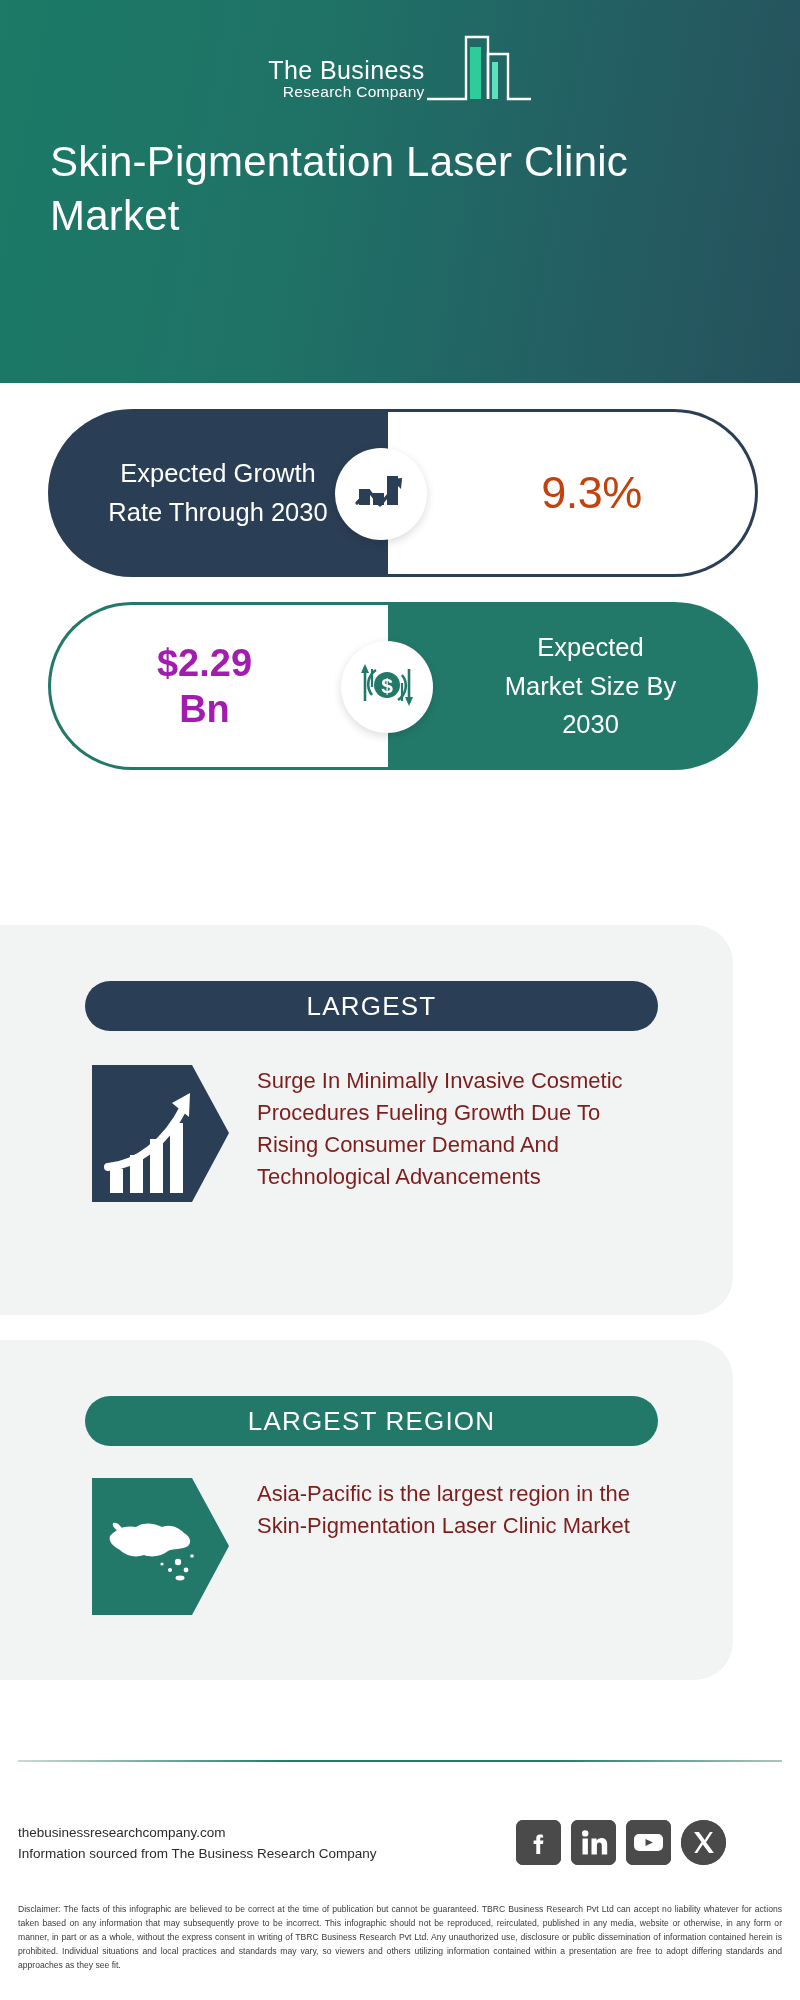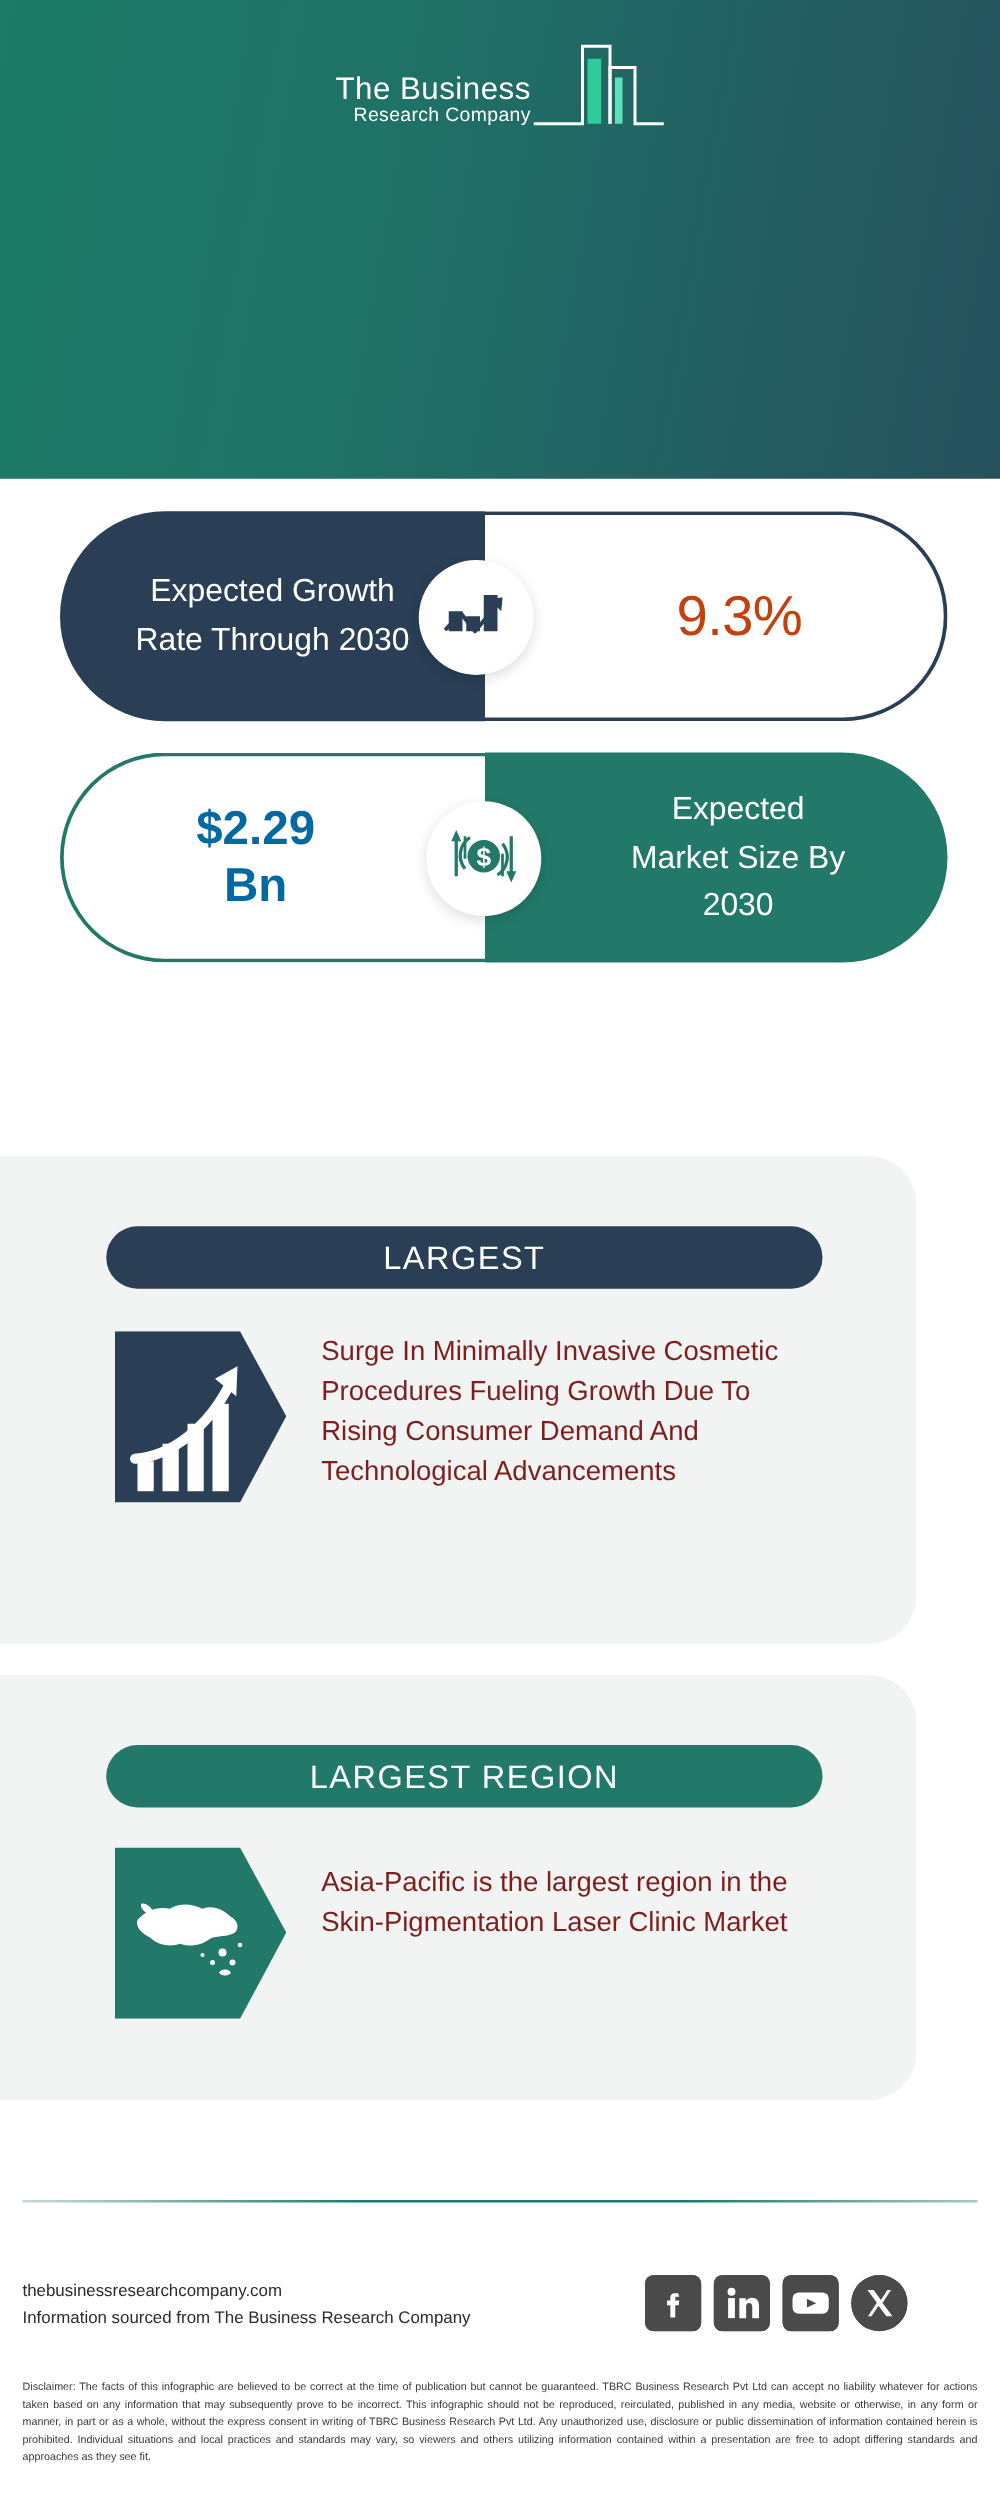--- a/index.html
+++ b/index.html
@@ -123,21 +123,21 @@
     left: 0; top: 0;
     width: 340px; height: 168px;
     background: #ffffff;
     border-top: 3px solid #22796a;
     border-bottom: 3px solid #22796a;
     border-left: 3px solid #22796a;
     border-radius: 84px 0 0 84px;
     display: flex; align-items: center; justify-content: center;
   }
   .kpi-size .left span {
-    color: #0369a1;
+    color: #a21caf;
     font-size: 38px;
     font-weight: bold;
     text-align: center;
     line-height: 1.22;
     width: 170px;
     padding-right: 30px;
   }
   .kpi-size .right {
     position: absolute;
     left: 340px; top: 0;
@@ -208,21 +208,21 @@
     position: relative;
   }
   .body-text {
     margin-left: 28px;
     font-size: 22px;
     line-height: 1.45;
     color: #7f1d1d;
     width: 405px;
   }
   .panel-region .body-row { top: 138px; }
-  .panel-region .body-text { margin-top: 12px; }
+  .panel-region .body-text { margin-top: 0; }
 
   
   .footer-rule {
     position: absolute;
     top: 1760px;
     left: 18px;
     width: 764px;
     height: 2px;
     background: linear-gradient(to right, #c9dbd6, #1e7d6b 35%, #1e7d6b 70%, #a9c7c0);
   }
@@ -276,20 +276,21 @@
         <svg width="106" height="78" viewBox="0 0 106 78">
           <path d="M1 73 L40 73 L40 11 L62 11 L62 73" fill="none" stroke="#ffffff" stroke-width="2.4"></path>
           <path d="M62 73 L62 28 L82 28 L82 73 L105 73" fill="none" stroke="#ffffff" stroke-width="2.4"></path>
           <rect x="44" y="21" width="11" height="52" fill="#2ecc9b"></rect>
           <rect x="66" y="36" width="6" height="37" fill="#5fe0bc"></rect>
         </svg>
       </div>
     </div>
   </div>
 
+  <div class="header-title">Skin-Pigmentation Laser Clinic Market</div>
 </div>
 
 <div class="kpi-growth">
   <div class="left">
     <span>Expected Growth Rate Through 2030</span>
   </div>
   <div class="right">
     <span>9.3%</span>
   </div>
   <div class="badge">

